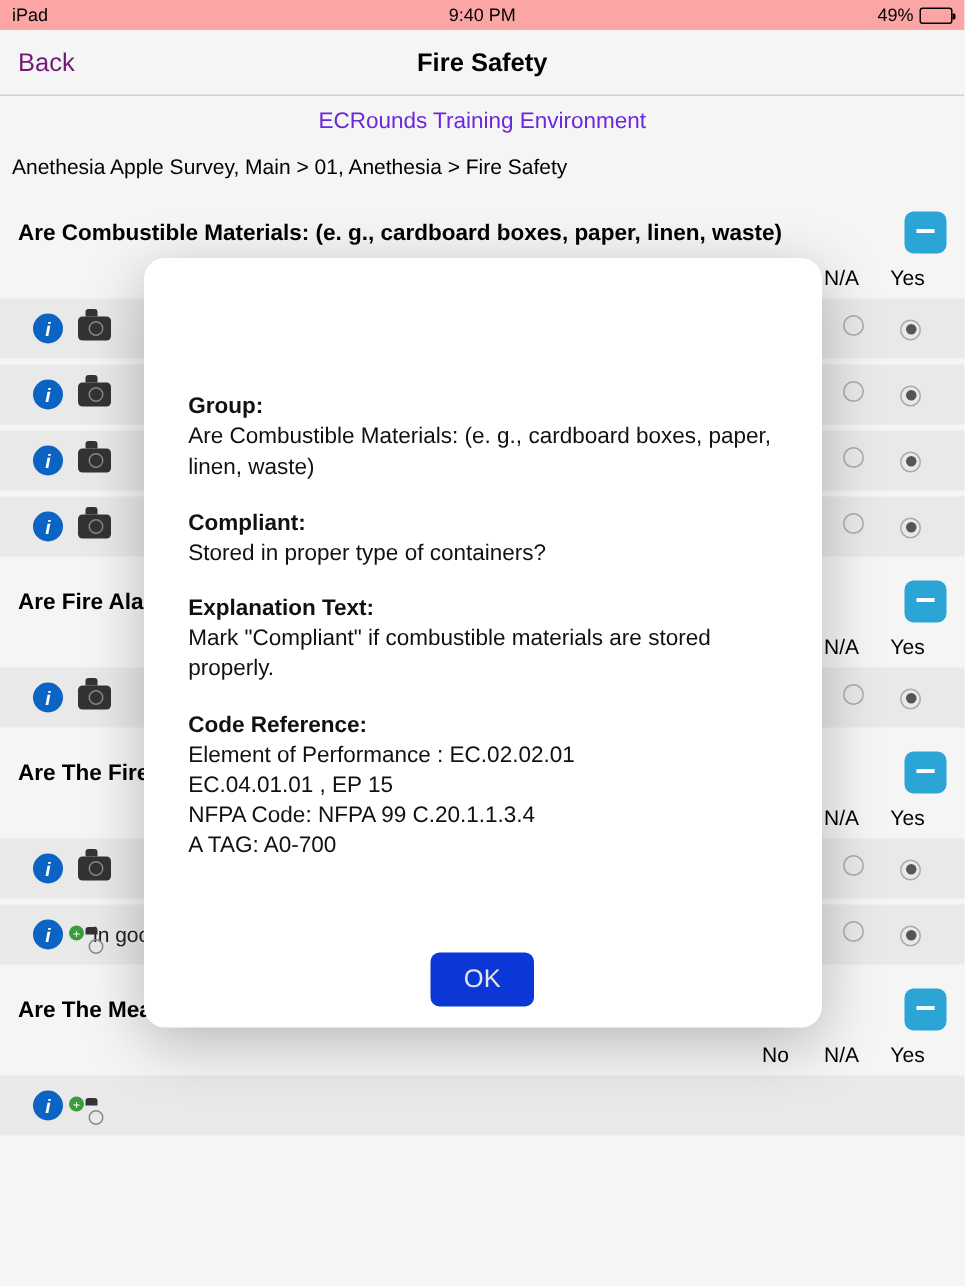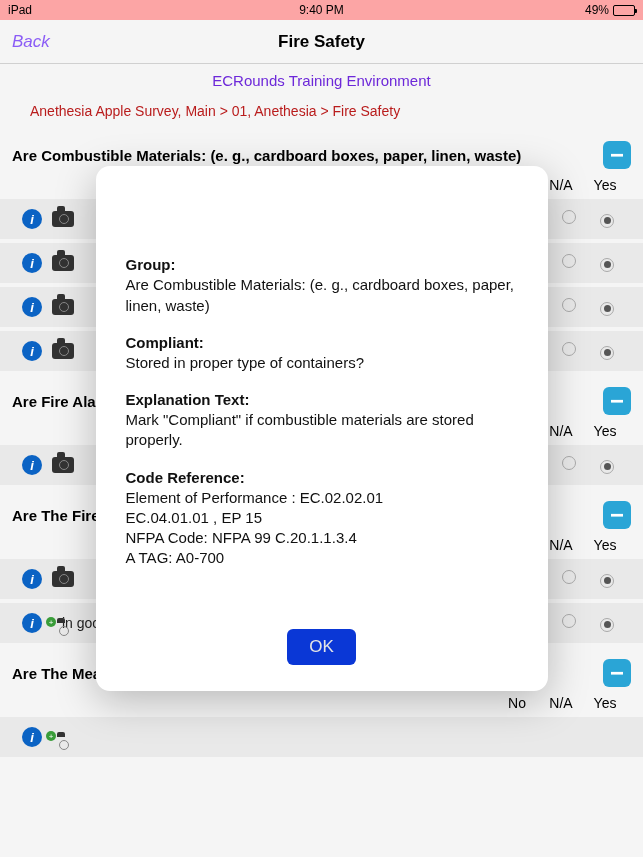--- a/index.html
+++ b/index.html
@@ -30,26 +30,26 @@
 
   .nav-bar {
     height: 44px;
     background: #f5f5f5;
     border-bottom: 1px solid #d0d0d0;
     display: flex;
     align-items: center;
     padding: 0 12px;
     position: relative;
   }
-  .nav-left { color: #8b5cf6; font-size: 17px; font-style: italic; }
+  .nav-left { color: #701a75; font-size: 17px; }
   .nav-title { position: absolute; left: 50%; transform: translateX(-50%); font-size: 17px; font-weight: 600; }
   .nav-right { margin-left: auto; display: flex; gap: 6px; color: #8e8e93; font-size: 17px; }
 
   .training-banner { color: #6d28d9; text-align: center; font-size: 15px; padding: 8px 0; }
-  .breadcrumb { color: #b91c1c; font-size: 14px; padding: 6px 30px 18px; }
+  .breadcrumb { color: #000000; font-size: 14px; padding: 6px 8px 18px; }
 
   .section { margin-bottom: 12px; }
   .section-header {
     display: flex; align-items: center; justify-content: space-between;
     padding: 4px 12px;
   }
   .section-title { font-size: 15px; font-weight: 600; color: #000; }
   .collapse-btn {
     width: 28px; height: 28px; background: #2aa5d6; border-radius: 6px;
     color: #fff; display:flex; align-items:center; justify-content:center;
@@ -87,21 +87,21 @@
   
   .modal-backdrop {
     position: absolute; inset: 0;
     display: flex; align-items: center; justify-content: center;
     pointer-events: none;
   }
   .modal {
     width: 452px;
     background: #fff;
     border-radius: 14px;
-    padding: 90px 30px 26px 30px;
+    padding: 90px 30px 14px 30px;
     box-shadow: 0 10px 40px rgba(0,0,0,0.25);
     font-size: 15px;
     color: #111;
     pointer-events: auto;
   }
   .modal .label { font-weight: 700; margin-top: 18px; }
   .modal .label:first-child { margin-top: 0; }
   .modal .val { margin-top: 2px; line-height: 1.35; }
   .modal .code-ref { white-space: pre-line; margin-top: 2px; line-height: 1.35; }
   .modal .btn-row { display:flex; justify-content:center; margin-top: 60px; }

